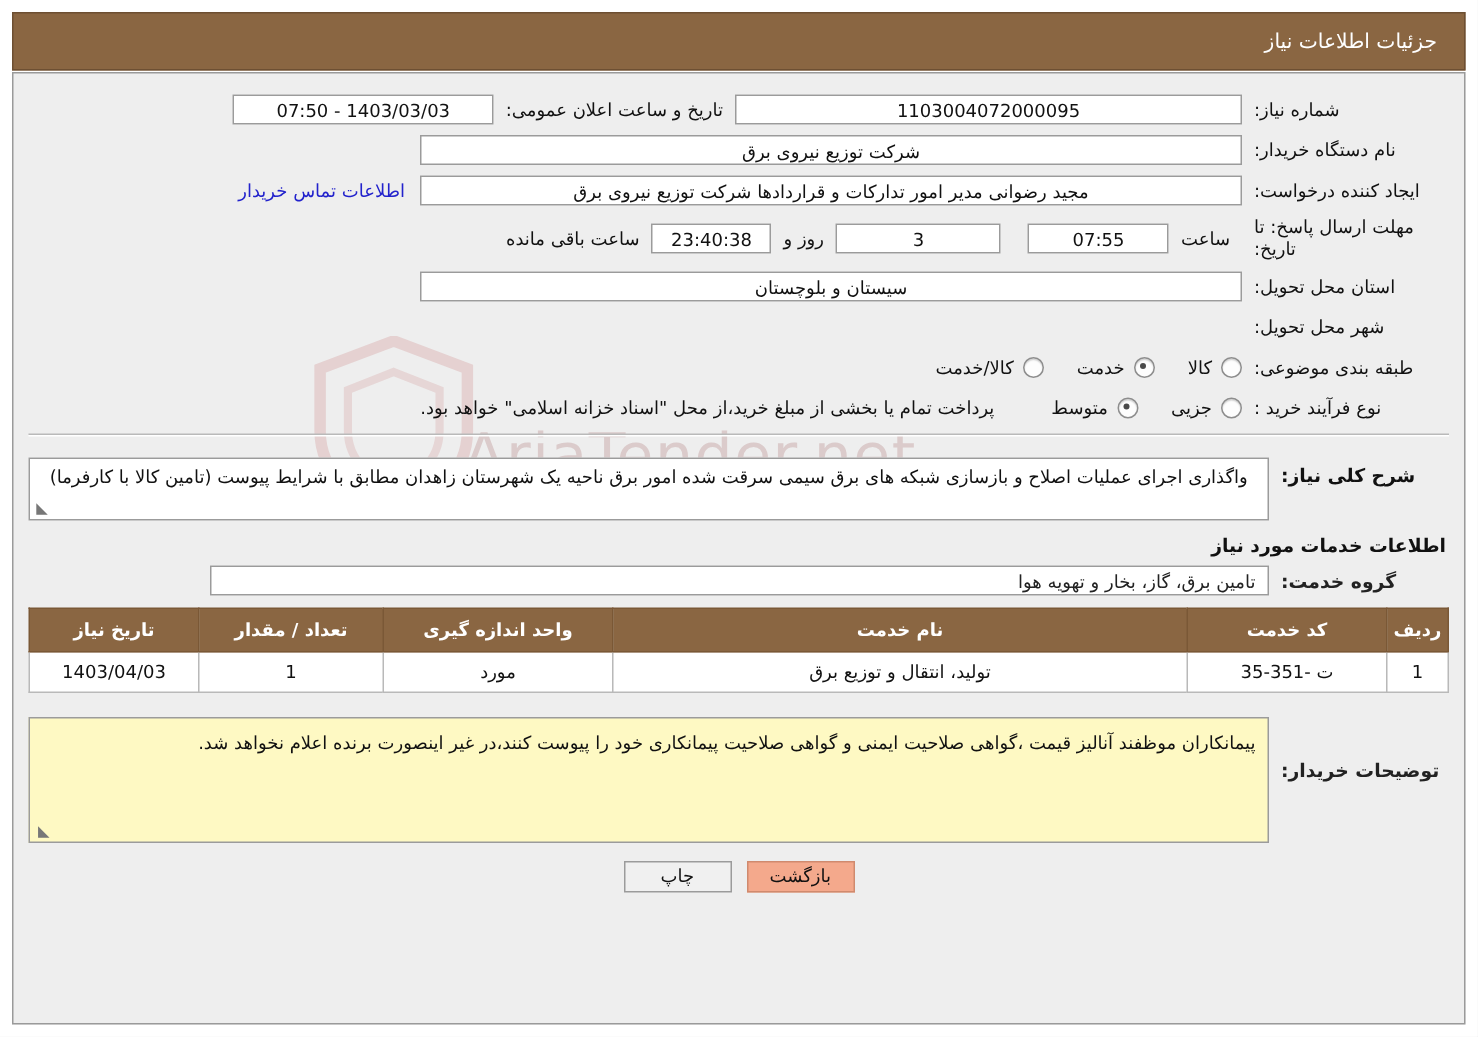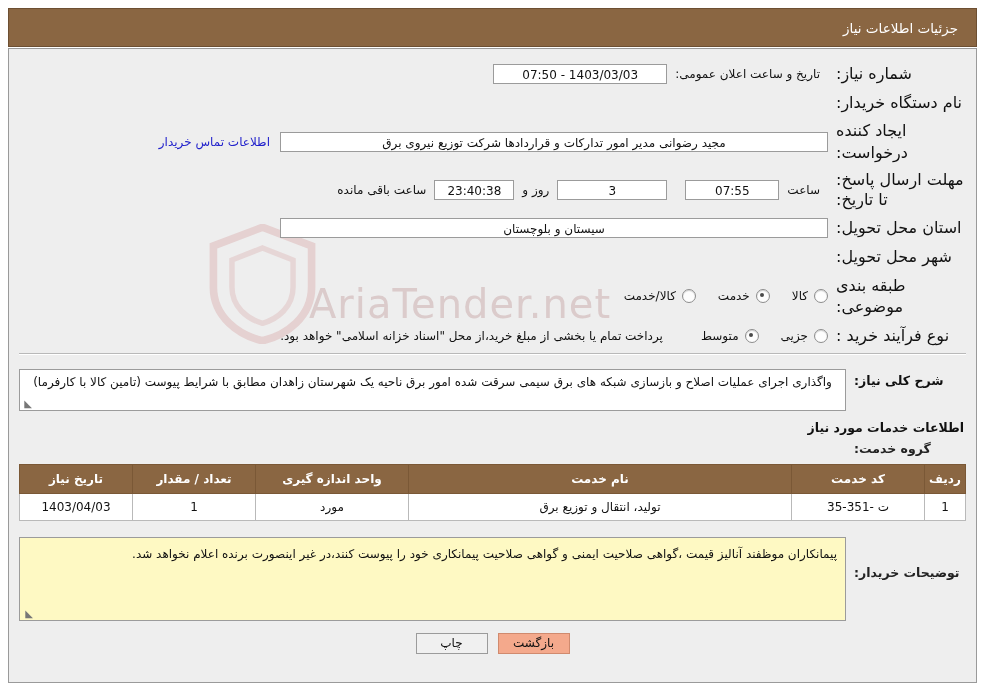--- a/index.html
+++ b/index.html
@@ -92,21 +92,21 @@
   }
   .frow {
     display: flex;
     align-items: center;
     margin-bottom: 7px;
     min-height: 20px;
   }
   .lbl {
     width: 130px;
     text-align: left;
-    font-size: 16px;
+    font-size: 12px;
     color: #111;
     padding-left: 8px;
     flex: none;
     line-height: 1.35;
   }
   .lbl.two-line { line-height: 1.25; }
 
   .box {
     border: 1px solid #9b9b9b;
     background: #ffffff;
@@ -346,26 +346,28 @@
       </svg>
       <div class="wm-text">AriaTender.net</div>
     </div>
 
     <div class="content">
 
       <div class="form-top">
 
         <div class="frow">
           <div class="lbl">شماره نیاز:</div>
+          <div class="box w-needno">1103004072000095</div>
           <div class="mini-lbl">تاریخ و ساعت اعلان عمومی:</div>
           <div class="box w-date2">1403/03/03 - 07:50</div>
         </div>
 
         <div class="frow">
           <div class="lbl">نام دستگاه خریدار:</div>
+          <div class="box w-buyer">شرکت توزیع نیروی برق</div>
         </div>
 
         <div class="frow">
           <div class="lbl">ایجاد کننده درخواست:</div>
           <div class="box w-creator">مجید  رضوانی مدیر امور تدارکات و قراردادها شرکت توزیع نیروی برق</div>
           <div class="link">اطلاعات تماس خریدار</div>
         </div>
 
         <div class="frow">
           <div class="lbl two-line">مهلت ارسال پاسخ: تا تاریخ:</div>
@@ -428,20 +430,21 @@
           <div class="textarea">
             <span>واگذاری اجرای عملیات اصلاح و بازسازی شبکه های برق سیمی سرقت شده امور برق ناحیه یک شهرستان زاهدان مطابق با شرایط پیوست (تامین کالا با کارفرما)</span>
             <span class="resize-grip">◣</span>
           </div>
         </div>
 
         <div class="sub-title">اطلاعات خدمات مورد نیاز</div>
 
         <div class="svc-row">
           <div class="svc-lbl">گروه خدمت:</div>
+          <div class="svc-box">تامین برق، گاز، بخار و تهویه هوا</div>
         </div>
       </div>
 
       <table class="grid">
         <thead>
           <tr>
             <th style="width:38px;">ردیف</th>
             <th style="width:130px;">کد خدمت</th>
             <th>نام خدمت</th>
             <th style="width:150px;">واحد اندازه گیری</th>

